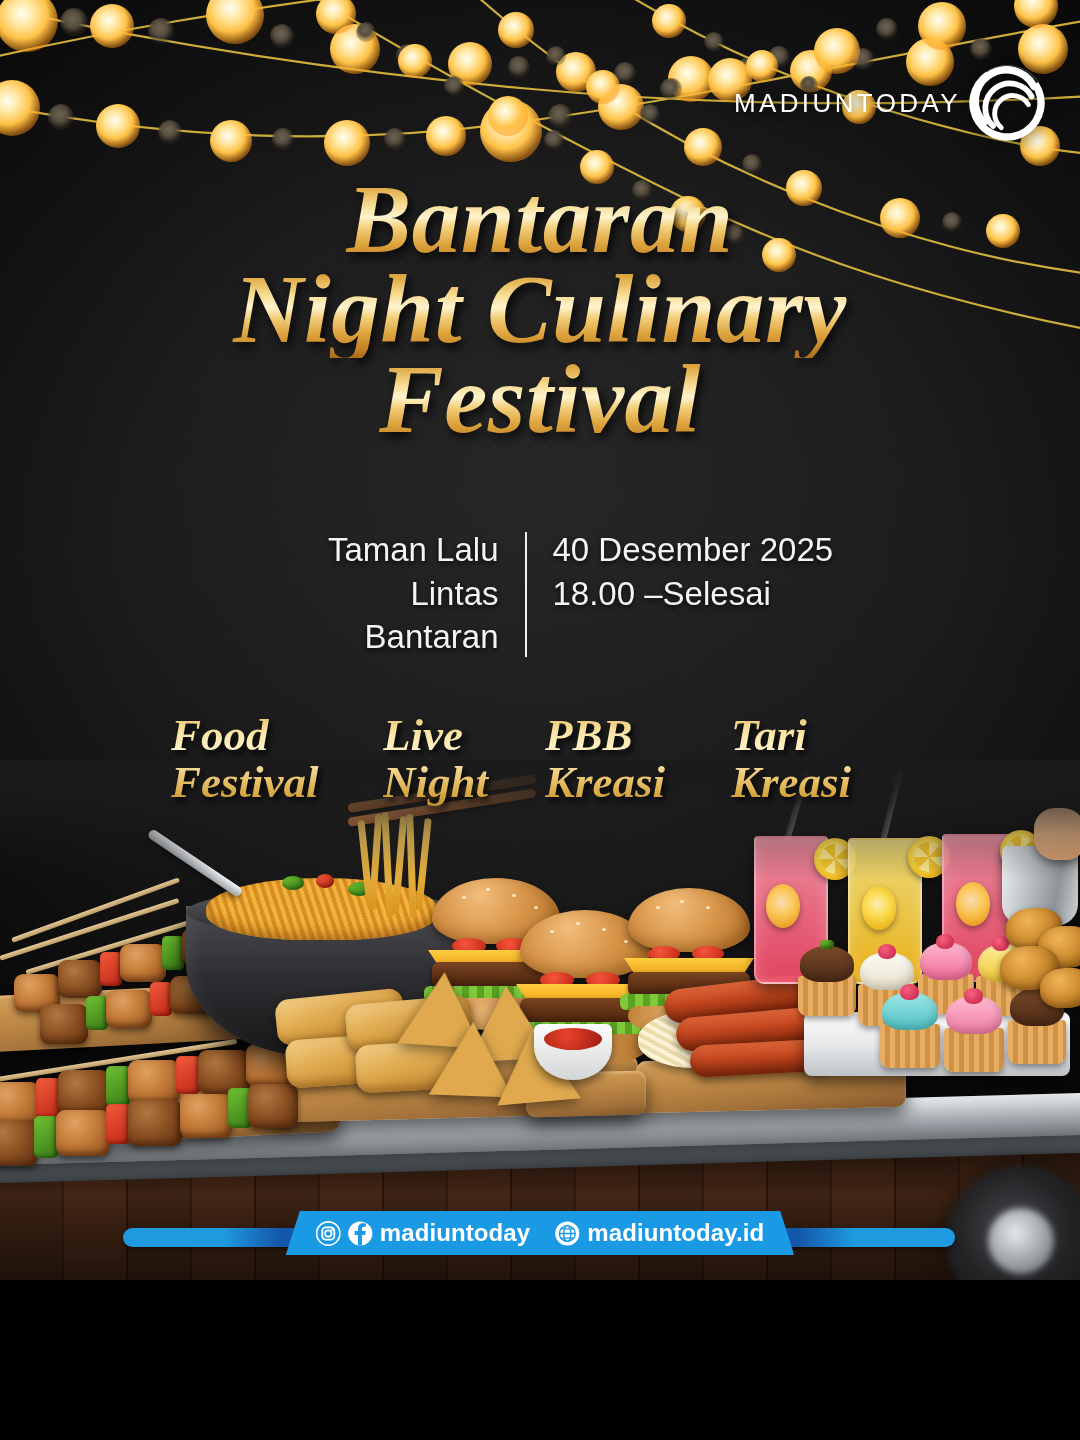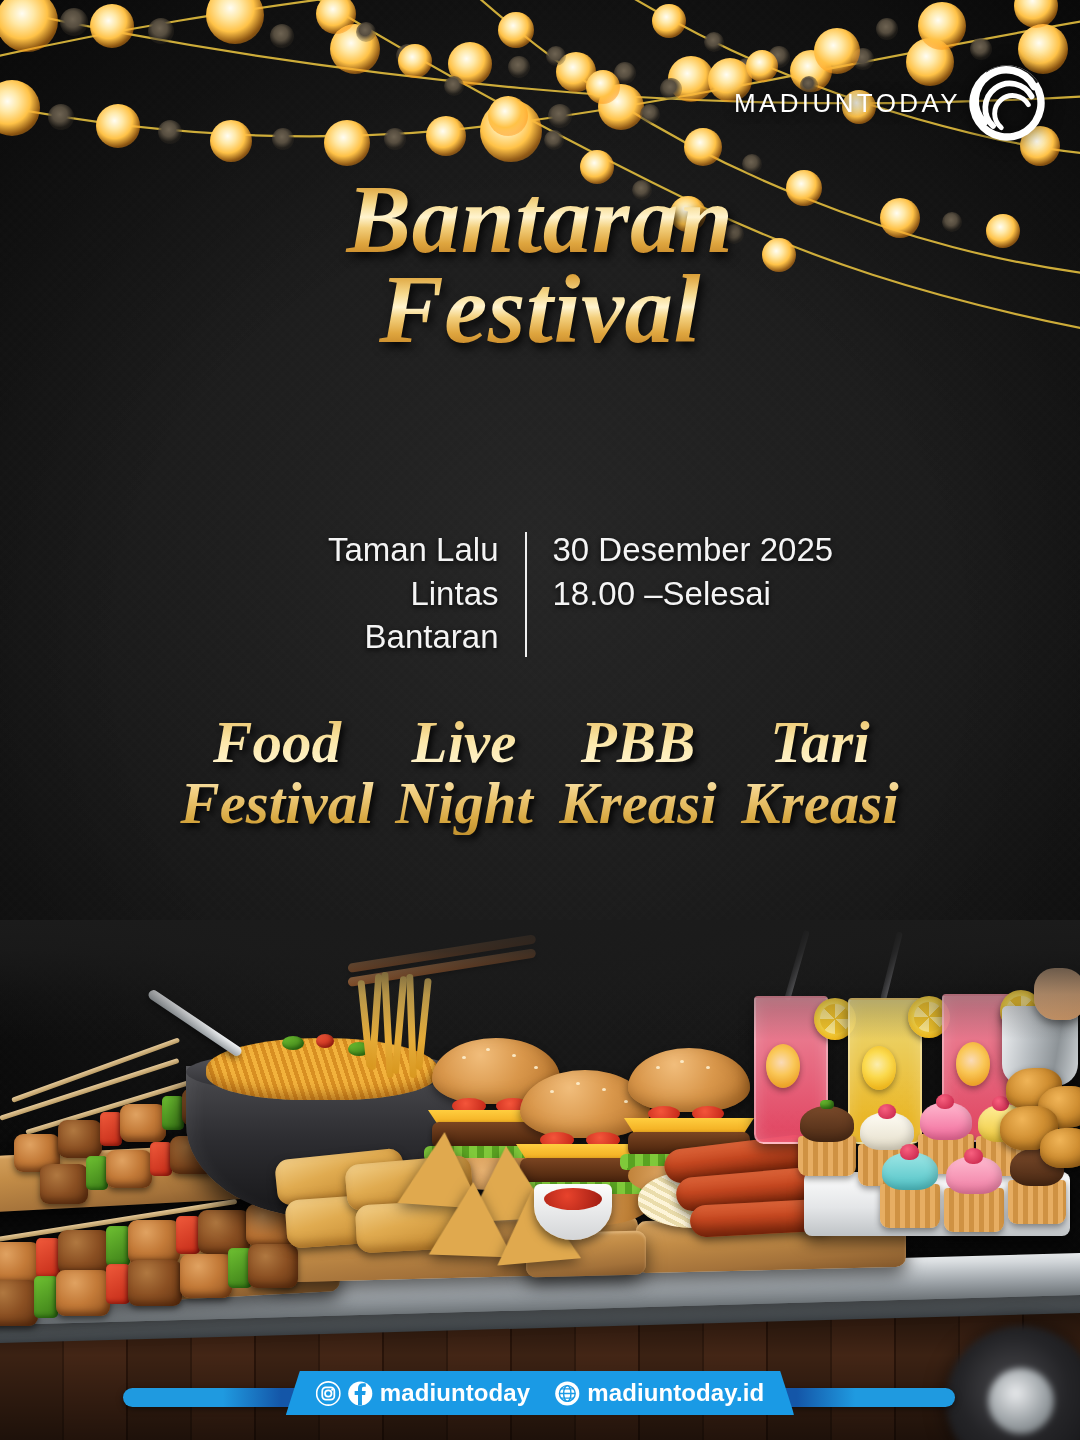--- a/index.html
+++ b/index.html
@@ -1,19 +1,19 @@
 <!DOCTYPE html>
 <html><head>
 <meta charset="utf-8">
 <style>
   *{margin:0;padding:0;box-sizing:border-box;}
   html,body{width:1080px;height:1440px;background:#000;}
   body{font-family:"Liberation Sans",sans-serif;overflow:hidden;}
 
-  #poster{position:relative;width:1080px;height:1440px;overflow:hidden;
+  #poster{position:relative;width:1080px;height:1280px;overflow:hidden;
     background:#191919;}
 
   
   .bg-base{position:absolute;inset:0;
     background:
       radial-gradient(ellipse 80% 55% at 50% 38%, #262626 0%, #1c1c1c 45%, #131313 78%, #0c0c0c 100%),
       #151515;}
   .bg-weave{position:absolute;inset:0;opacity:.45;
     background-image:
       repeating-linear-gradient(45deg, rgba(255,255,255,.016) 0 3px, rgba(0,0,0,0) 3px 7px),
@@ -66,21 +66,21 @@
 
   .gold-item{font-family:"Liberation Serif",serif;font-style:italic;font-weight:700;
     background:linear-gradient(180deg,#e8bf63 0%,#fbe7a9 24%,#fff3cd 44%,#f0cd7e 66%,#d6a63f 88%,#c1912f 100%);
     -webkit-background-clip:text;background-clip:text;color:transparent;
     -webkit-text-fill-color:transparent;
     filter:drop-shadow(3px 4px 3px rgba(0,0,0,.85));
     line-height:1.04;white-space:pre-line;}
 
   .acts-row{position:absolute;left:0;right:0;top:712px;z-index:6;
     display:flex;justify-content:center;align-items:flex-start;}
-  .acts-row .gold-item{font-size:59px;text-align:center;}
+  .acts-row .gold-item{font-size:45px;text-align:left;}
   .act-food{width:212px;}
   .act-live{width:162px;}
   .act-pbb{width:186px;}
   .act-tari{width:178px;}
 
   .acts-row2{position:absolute;left:0;right:0;top:836px;z-index:6;
     display:flex;justify-content:center;align-items:flex-start;}
   .acts-row2 .gold-item{font-size:46px;}
   .act-fashion{width:455px;text-align:center;}
   .act-karawitan{width:300px;text-align:center;padding-top:42px;}
@@ -337,28 +337,29 @@
       <g fill="none" stroke="#ffffff" stroke-linecap="round">
         <path d="M22 74 A38 38 0 1 1 83 30" stroke-width="9"></path>
         <path d="M33 78 A30 30 0 1 1 80 42" stroke-width="7"></path>
         <path d="M43 80 A22 22 0 1 1 76 52" stroke-width="6"></path>
       </g>
     </svg>
   </div>
 
   <div class="title">
     <span class="ln l1">Bantaran</span>
+    <span class="ln l2">Night Culinary</span>
     <span class="ln l3">Festival</span>
   </div>
 
   <div class="meta">
     <div class="meta-col venue">Taman Lalu Lintas
 Bantaran</div>
     <div class="meta-rule"></div>
-    <div class="meta-col when">30 Desember 2025
+    <div class="meta-col when">40 Desember 2025
 18.00 –Selesai</div>
   </div>
 
 
   <div class="acts-row">
     <div class="gold-item act-food">Food
 Festival</div>
     <div class="gold-item act-live">Live
 Night</div>
     <div class="gold-item act-pbb">PBB

